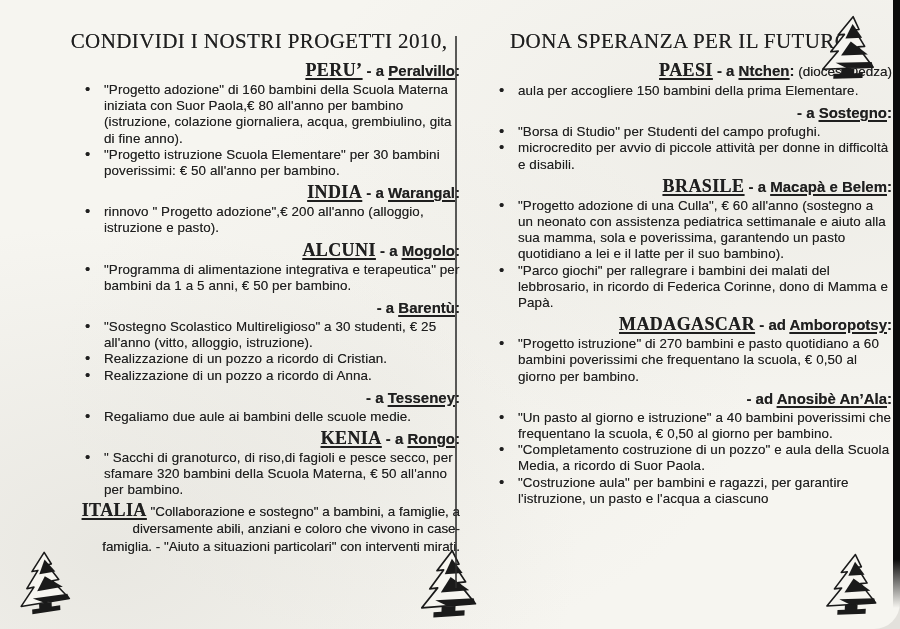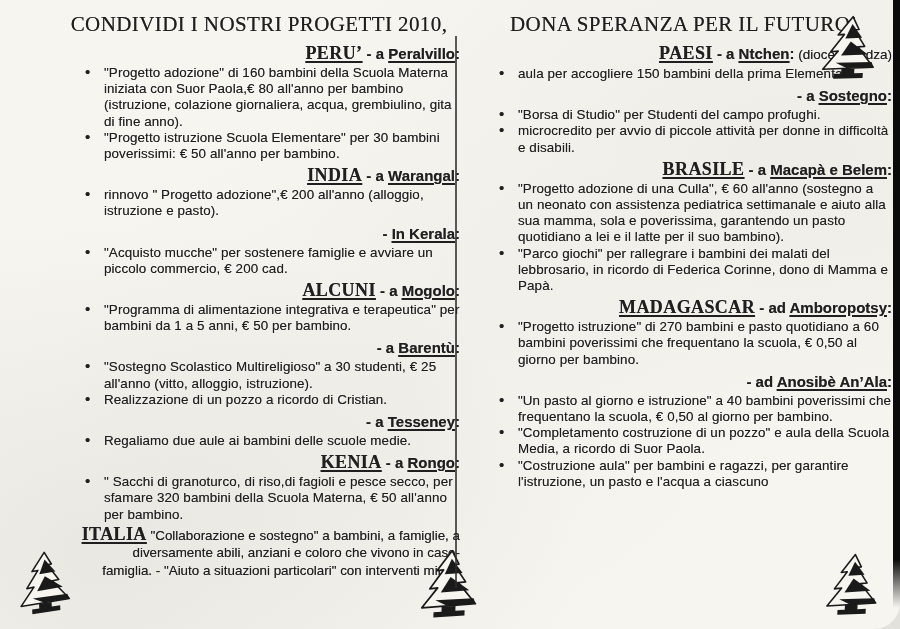--- a/index.html
+++ b/index.html
@@ -19,21 +19,21 @@
     border-bottom-right-radius:26px;
   }
   .scan-edge-right{
     position:absolute;right:0;top:0;width:7px;height:608px;
     background:linear-gradient(#0b0b0b 0 92%, rgba(11,11,11,0));
   }
   .fold-divider{
     position:absolute;left:455px;top:36px;width:2px;height:552px;
     background:rgba(45,45,45,.78);filter:blur(.3px);
   }
-  .col{position:absolute;top:8px;}
+  .col{position:absolute;top:25px;}
   .col-left{left:58px;width:402px;}
   .col-right{left:472px;width:420px;}
   .page-title{
     font-family:"Liberation Serif", serif;
     font-size:21px;letter-spacing:.4px;white-space:nowrap;
     text-align:center;margin:4px 0 6px 0;
     text-shadow:0 0 .5px rgba(25,25,25,.65);
   }
   .col-right .page-title{text-align:left;padding-left:38px;}
   .section{margin-top:3px;}
@@ -97,36 +97,31 @@
             <li>"Progetto istruzione Scuola Elementare" per 30  bambini poverissimi: € 50 all'anno per bambino.</li>
           </ul>
         </div>
         <div class="section">
           <div class="heading"><span class="h-country">INDIA</span><span class="h-sans"> - a </span><span class="h-place">Warangal</span><span class="h-sans">:</span></div>
           <ul class="items">
             <li>rinnovo " Progetto adozione",€ 200 all'anno (alloggio, istruzione e pasto).</li>
           </ul>
         </div>
         <div class="section">
-          <div class="heading"><span class="h-sans">- </span><span class="h-place">In Kerala</span><span class="h-sans">:</span></div>
-          <ul class="items">
-            <li>"Acquisto mucche" per sostenere famiglie e avviare un piccolo commercio, € 200 cad.</li>
-          </ul>
-        </div>
-        <div class="section">
           <div class="heading"><span class="h-country">ALCUNI</span><span class="h-sans"> - a </span><span class="h-place">Mogolo</span><span class="h-sans">:</span></div>
           <ul class="items">
             <li>"Programma di alimentazione integrativa e terapeutica" per bambini da 1 a 5 anni,  € 50 per bambino.</li>
           </ul>
         </div>
         <div class="section">
           <div class="heading"><span class="h-sans">- a </span><span class="h-place">Barentù</span><span class="h-sans">:</span></div>
           <ul class="items">
             <li>"Sostegno Scolastico Multireligioso" a 30 studenti, € 25 all'anno (vitto, alloggio, istruzione).</li>
             <li>Realizzazione di un pozzo a ricordo di Cristian.</li>
+            <li>Realizzazione di un pozzo a ricordo di Anna.</li>
           </ul>
         </div>
         <div class="section">
           <div class="heading"><span class="h-sans">- a </span><span class="h-place">Tesseney</span><span class="h-sans">:</span></div>
           <ul class="items">
             <li>Regaliamo due aule ai bambini delle scuole medie.</li>
           </ul>
         </div>
         <div class="section">
           <div class="heading"><span class="h-country">KENIA</span><span class="h-sans"> - a </span><span class="h-place">Rongo</span><span class="h-sans">:</span></div>

